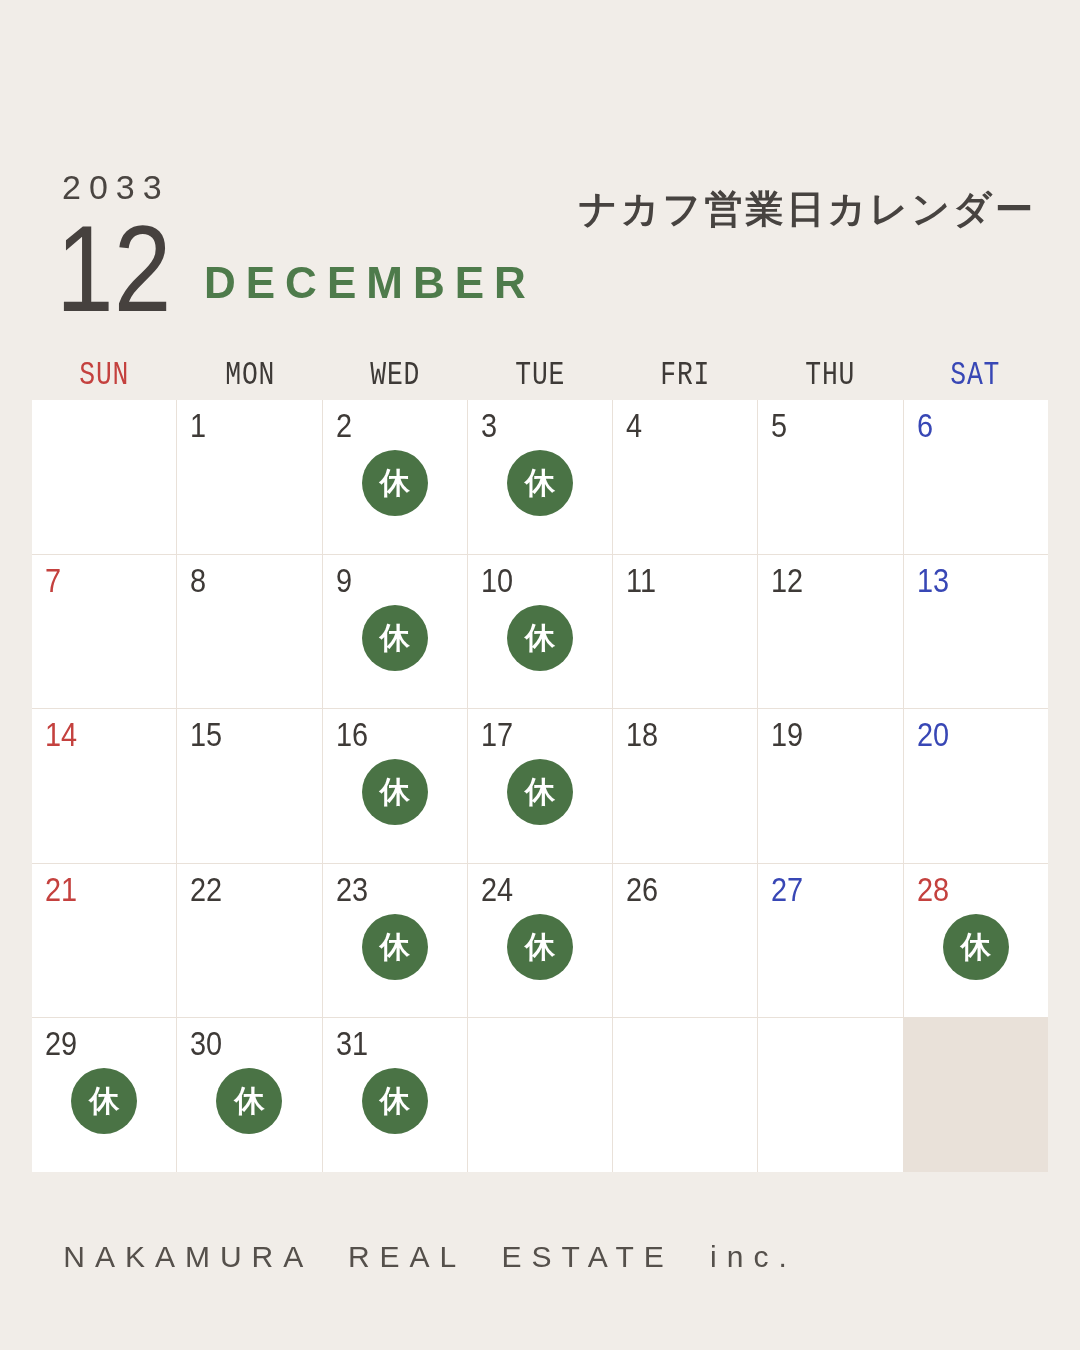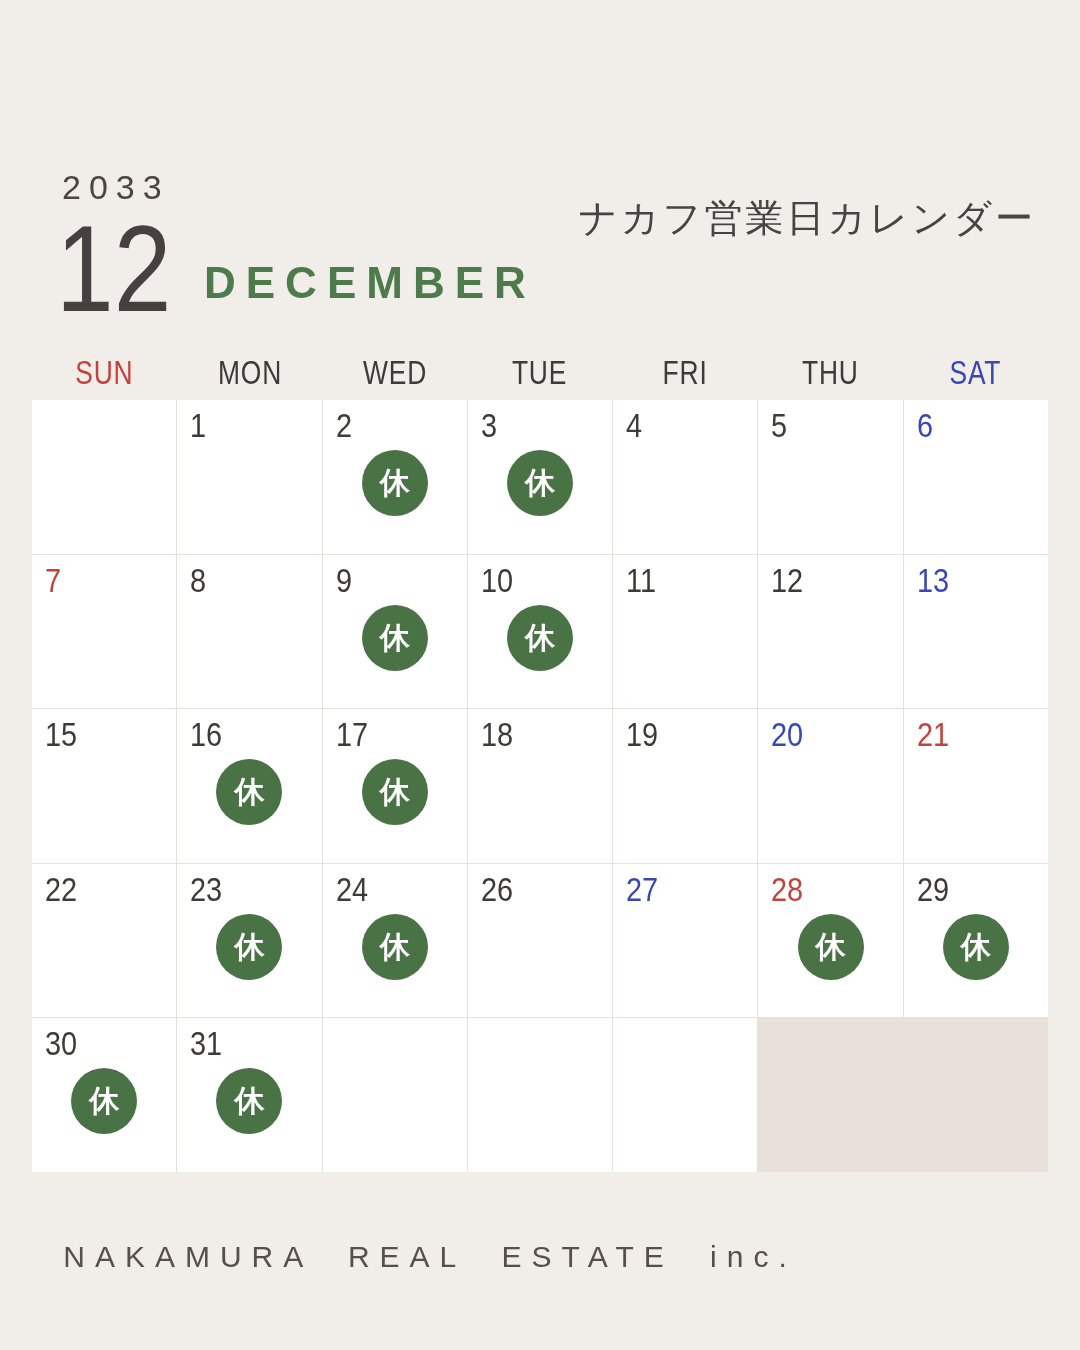--- a/index.html
+++ b/index.html
@@ -19,29 +19,29 @@
   .month-number {
     position: absolute; left: 56px; top: 212px;
     font-size: 122px; line-height: 0.95; font-weight: 400; color: #46413e;
     transform: scaleX(0.85); transform-origin: left top;
   }
   .month-name {
     position: absolute; left: 204px; top: 258px;
     font-size: 44px; font-weight: 700; letter-spacing: 10px; color: #4e7b4b;
   }
   .poster-title {
-    position: absolute; right: 44px; top: 193px;
-    font-size: 38px; font-weight: 400; letter-spacing: 3px; color: #474340;
+    position: absolute; right: 44px; top: 184px;
+    font-size: 38px; font-weight: 700; letter-spacing: 3px; color: #474340;
   }
   
   .weekday-row {
     position: absolute; left: 32px; top: 352px; width: 1016px;
     display: grid; grid-template-columns: repeat(7, 1fr);
   }
-  .weekday-cell { display: flex; justify-content: center; align-items: center; height: 42px; }
+  .weekday-cell { display: flex; justify-content: center; align-items: flex-end; height: 42px; font-family: Liberation Mono, monospace; }
   .weekday-label {
     font-size: 33px; font-weight: 400; letter-spacing: 1px;
     transform: scaleX(0.8); transform-origin: center;
     white-space: nowrap;
   }
   
   .calendar-grid {
     position: absolute; left: 32px; top: 400px;
     width: 1016px; height: 772px;
     display: grid;
@@ -152,20 +152,23 @@
     <div class="cell">
       <span class="date-number" style="color: rgb(62, 58, 55);">11</span>
     </div>
     <div class="cell">
       <span class="date-number" style="color: rgb(62, 58, 55);">12</span>
     </div>
     <div class="cell">
       <span class="date-number" style="color: rgb(56, 71, 181);">13</span>
     </div>
     <div class="cell">
+      <span class="date-number" style="color: rgb(196, 65, 62);">14</span>
+    </div>
+    <div class="cell">
       <span class="date-number" style="color: rgb(62, 58, 55);">15</span>
     </div>
     <div class="cell">
       <span class="date-number" style="color: rgb(62, 58, 55);">16</span>
       <div class="closed-badge" style="background: rgb(74, 115, 69);">
         <span>休</span>
       </div>
     </div>
     <div class="cell">
       <span class="date-number" style="color: rgb(62, 58, 55);">17</span>

